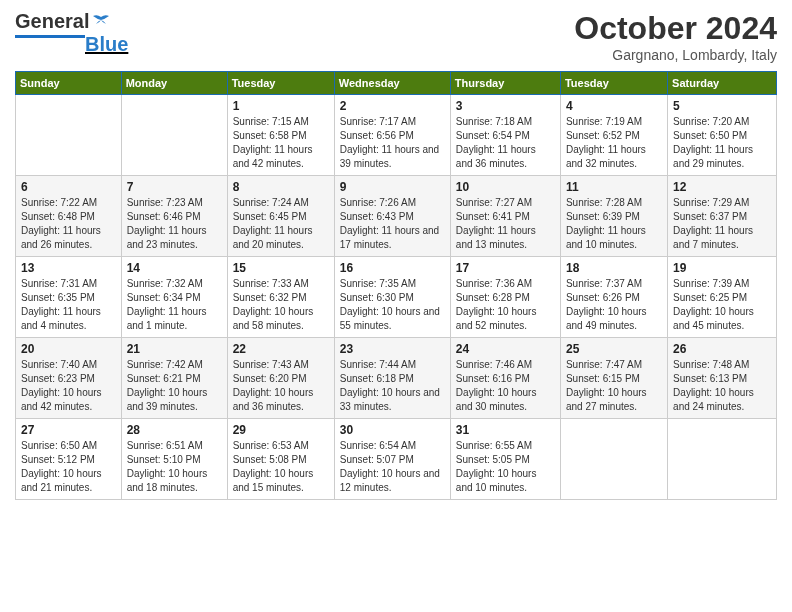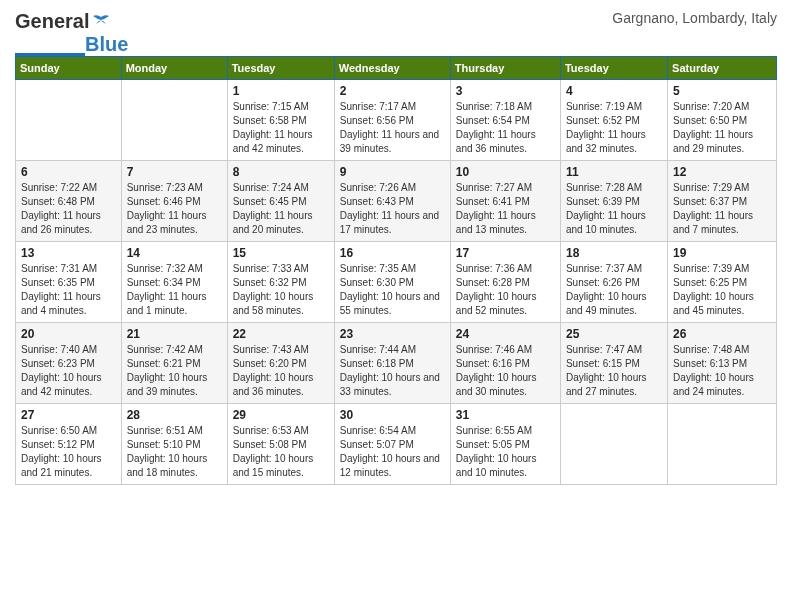--- a/index.html
+++ b/index.html
@@ -11,20 +11,21 @@
       overflow: hidden;
     }
     .page {
       width: 792px;
       padding: 10px 15px;
     }
     .header-area {
       display: flex;
       justify-content: space-between;
       align-items: flex-start;
+      margin-bottom: 8px;
     }
     .logo {
       display: flex;
       flex-direction: column;
       align-items: flex-start;
     }
     .logo-line {
       width: 70px;
       height: 3px;
       background: #1a6fc4;
@@ -88,26 +89,27 @@
 
 <div class="page">
   <div class="header-area">
     <div class="logo">
       <div style="display:flex;align-items:center;">
         <span style="font-size:20px;font-weight:bold;color:#333;">General</span>
         <svg width="20" height="20" viewBox="0 0 20 20" style="margin-left:2px;">
           <path d="M10 5 Q14 2 18 4 Q14 7 10 8 Q13 9 15 12 Q11 10 10 8 Q9 10 5 12 Q7 9 10 8 Q6 7 2 4 Q6 2 10 5Z" fill="#2a7dc9"></path>
         </svg>
       </div>
-      <div style="display:flex;align-items:flex-end;">
+      <div style="display:flex;align-items:flex-start;text-decoration:underline;">
         <div class="logo-line"></div>
         <span style="font-size:20px;font-weight:bold;color:#2a7dc9;margin-left:0;">Blue</span>
       </div>
     </div>
     <div class="title-area">
+      <div class="month-title">October 2024</div>
       <div class="location">Gargnano, Lombardy, Italy</div>
     </div>
   </div>
 
   <table class="calendar">
     <thead>
       <tr>
         <th>Sunday</th>
         <th>Monday</th>
         <th>Tuesday</th>

